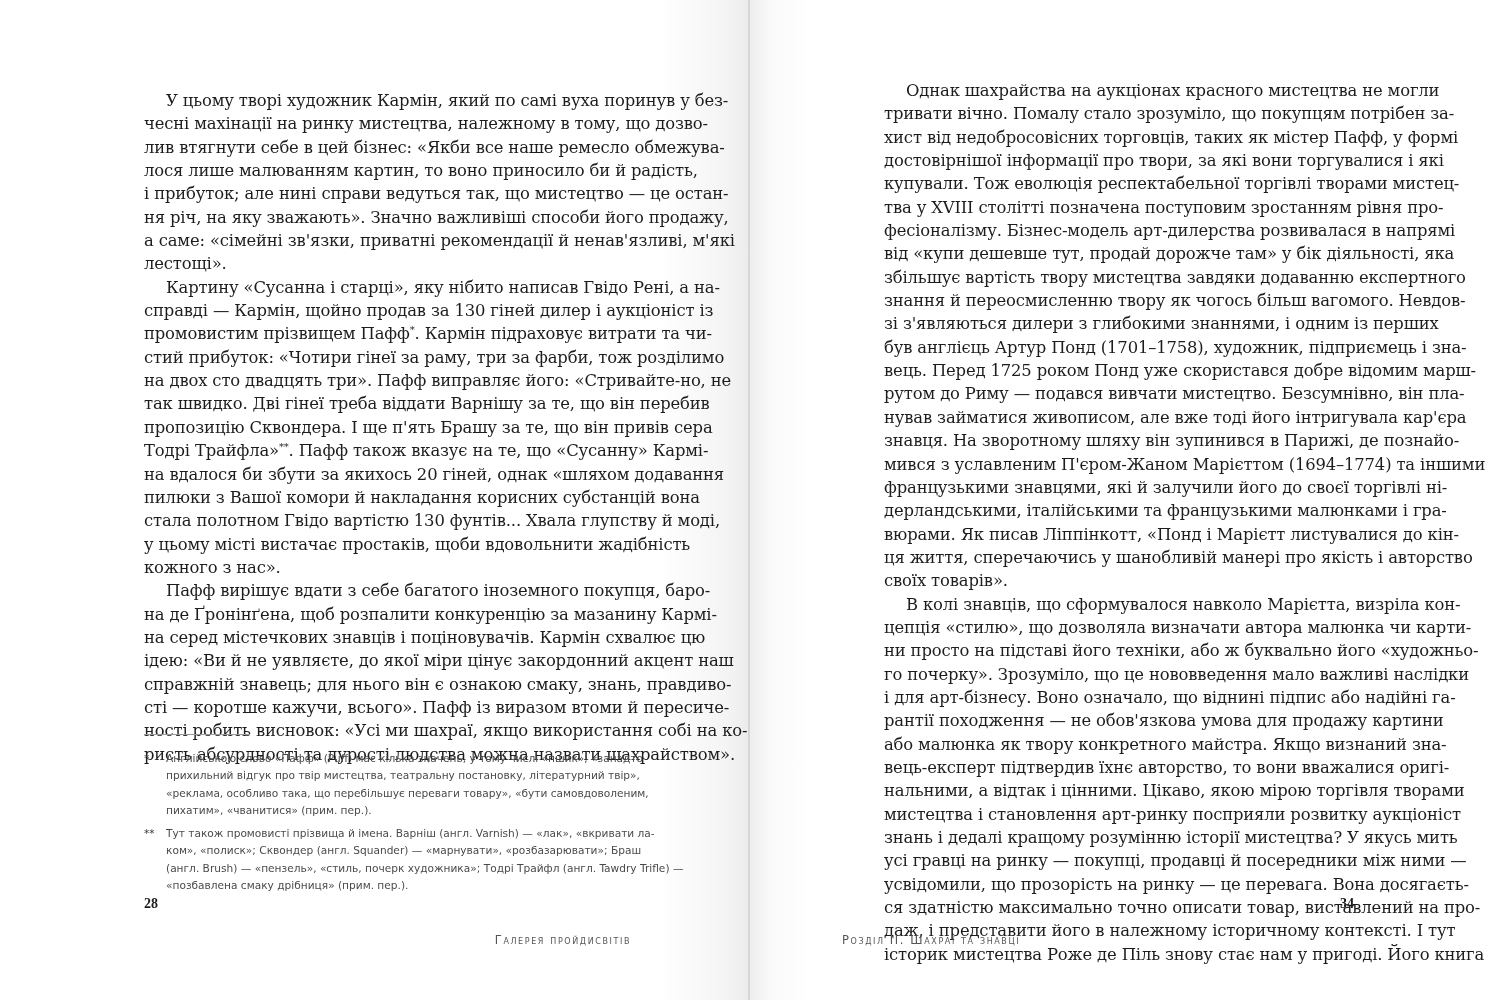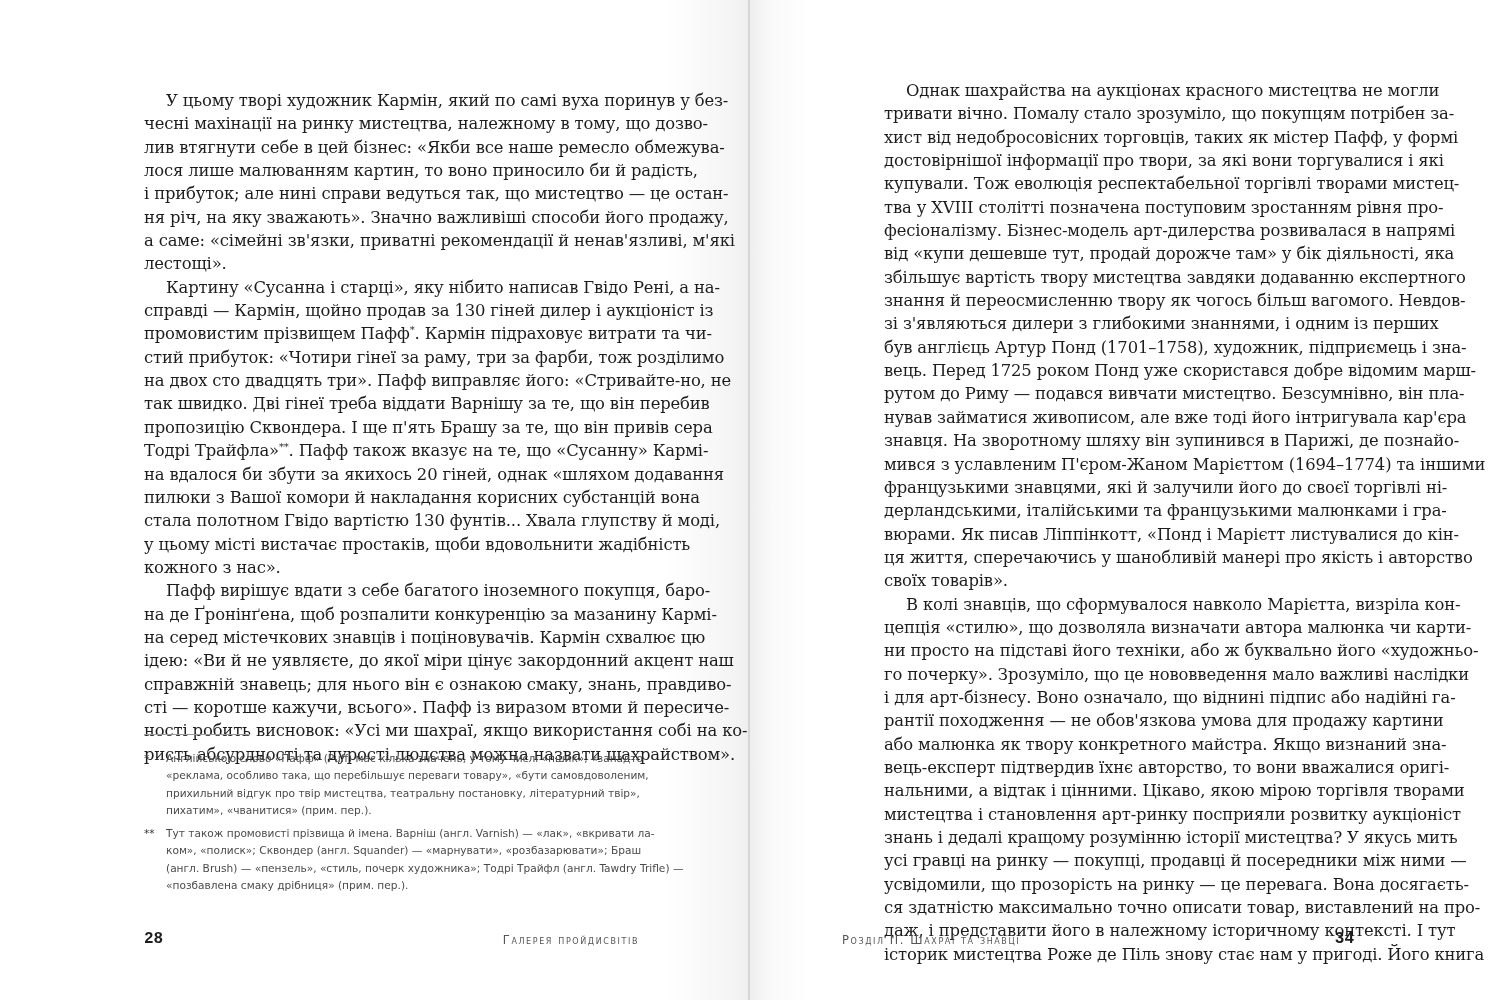--- a/index.html
+++ b/index.html
@@ -6,21 +6,21 @@
     body {
       width: 1500px; height: 1000px; overflow: hidden;
       background: #ffffff;
       position: relative;
     }
     .spread { position: absolute; left: 0; top: 0; width: 1500px; height: 1000px; }
     .page {
       position: absolute; top: 0; height: 1000px; background: #ffffff;
     }
     .page.left { left: 0; width: 749px;
-      background: linear-gradient(to right, #ffffff 0%, #ffffff 88%, #f4f4f4 97%, #ececec 100%); padding-left: 8px; }
+      background: linear-gradient(to right, #ffffff 0%, #ffffff 88%, #f4f4f4 97%, #ececec 100%); }
     .page.right { left: 750px; width: 750px;
       background: linear-gradient(to right, #eeeeee 0%, #fafafa 3%, #ffffff 8%, #ffffff 100%); }
     .spine {
       position: absolute; left: 748px; top: 0; width: 2px; height: 1000px; background: #d6d6d6;
     }
     .text-block {
       position: absolute;
       font-family: "DejaVu Serif", "Liberation Serif", serif;
       font-size: 16.4px;
       line-height: 23.35px;
@@ -42,23 +42,23 @@
     .footnotes {
       position: absolute; left: 144px; top: 750px; width: 489px;
       font-family: "DejaVu Sans", "Liberation Sans", sans-serif;
       font-size: 10.6px; line-height: 17.3px; color: #4a4a4a;
     }
     .footnote { position: relative; padding-left: 22px; margin-bottom: 6px; }
     .footnote .fn-mark { position: absolute; left: 0; top: 0; color: #333; }
     .footnote .line { letter-spacing: 0; }
 
     .folio {
-      position: absolute; top: 930px;
-      font-family: Liberation Mono, monospace;
-      font-weight: bold; font-size: 16px; color: #1d1d1d;
+      position: absolute; top: 896px;
+      font-family: Liberation Serif, serif;
+      font-weight: bold; font-size: 14px; color: #1d1d1d;
     }
     .page.left .folio { left: 144px; }
     .page.right .folio { right: 146px; }
     .running-head {
       position: absolute; top: 933px;
       font-family: "DejaVu Sans", "Liberation Sans", sans-serif;
       font-size: 11.5px; letter-spacing: 1.6px; color: #555;
       font-variant: small-caps;
     }
     .page.left .running-head { right: 118px; }
@@ -105,22 +105,22 @@
           <span class="line">сті — коротше кажучи, всього». Пафф із виразом втоми й пересиче-</span>
           <span class="line">ності робить висновок: «Усі ми шахраї, якщо використання собі на ко-</span>
           <span class="line last">ристь абсурдності та дурості людства можна назвати шахрайством».</span>
         </div>
       </div>
     <div class="footnote-rule"></div>
     <div class="footnotes" id="left-footnotes">
         <div class="footnote">
           <span class="fn-mark">*</span>
           <span class="line">Англійською слово «Пафф» (Puff) має кілька значень, у тому числі «пшик», «занадто</span>
+          <span class="line">прихильний відгук про твір мистецтва, театральну постановку, літературний твір»,</span>
           <span class="line">«реклама, особливо така, що перебільшує переваги товару», «бути самовдоволеним,</span>
-          <span class="line">прихильний відгук про твір мистецтва, театральну постановку, літературний твір»,</span>
           <span class="line last">пихатим», «чванитися» (прим. пер.).</span>
         </div>
         <div class="footnote">
           <span class="fn-mark">**</span>
           <span class="line">Тут також промовисті прізвища й імена. Варніш (англ. Varnish) — «лак», «вкривати ла-</span>
           <span class="line">ком», «полиск»; Сквондер (англ. Squander) — «марнувати», «розбазарювати»; Браш</span>
           <span class="line">(англ. Brush) — «пензель», «стиль, почерк художника»; Тодрі Трайфл (англ. Tawdry Trifle) —</span>
           <span class="line last">«позбавлена смаку дрібниця» (прим. пер.).</span>
         </div>
       </div>

